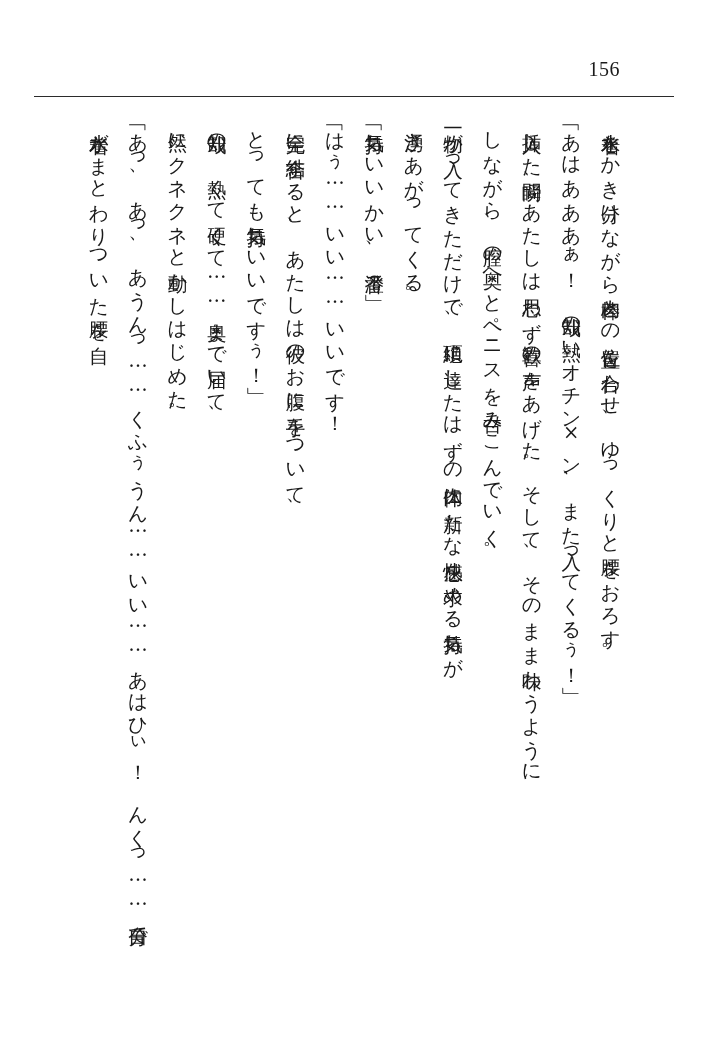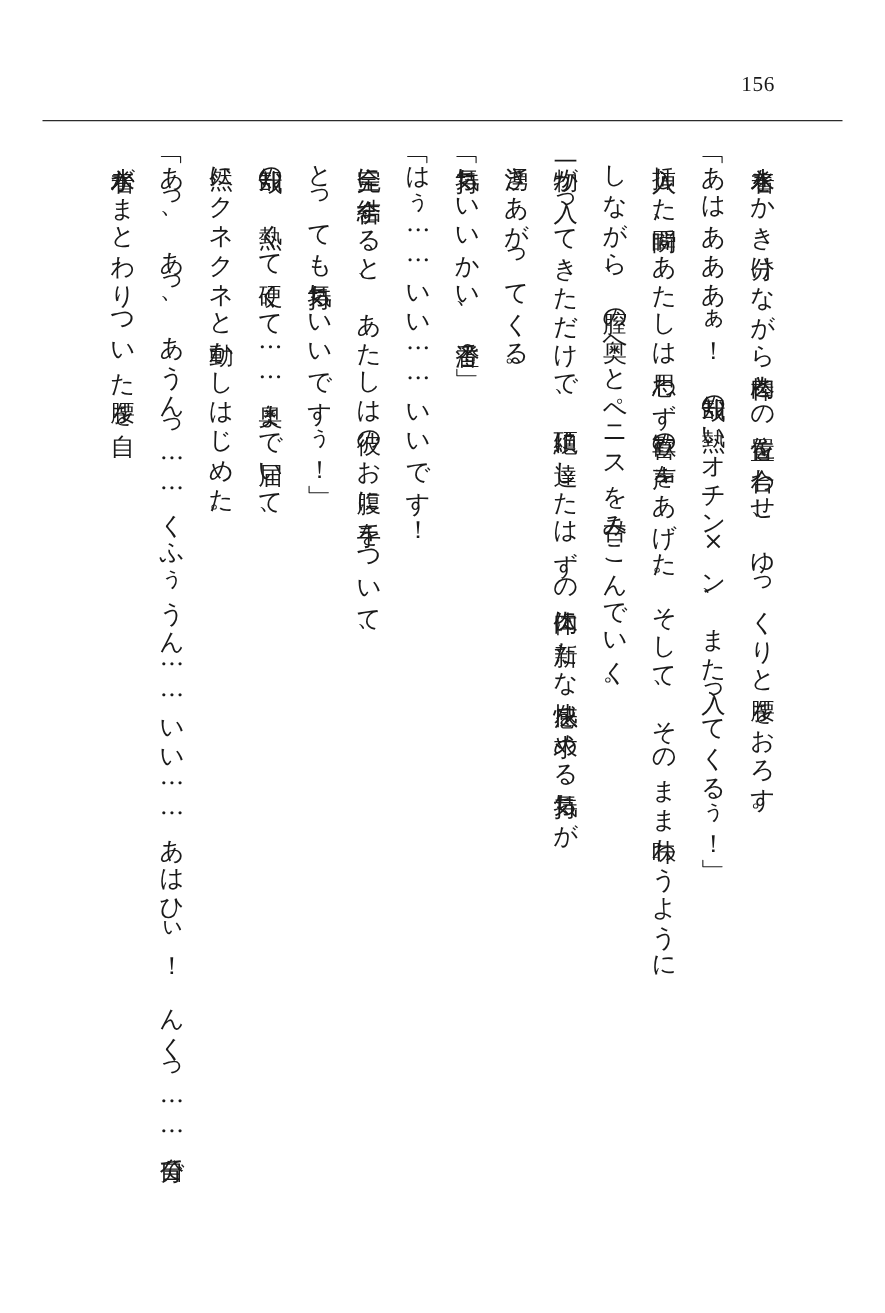--- a/index.html
+++ b/index.html
@@ -21,21 +21,21 @@
     height: 1050px;
     background: #ffffff;
     box-sizing: border-box;
   }
 
   
   .page-number {
     position: absolute;
     top: 58px;
     right: 88px;
-    font-size: 17px;
+    font-size: 20px;
     letter-spacing: 0.5px;
     font-family: "Liberation Serif", "DejaVu Serif", serif;
     color: #1a1a1a;
   }
 
   
   .header-rule {
     position: absolute;
     top: 96px;
     left: 34px;

